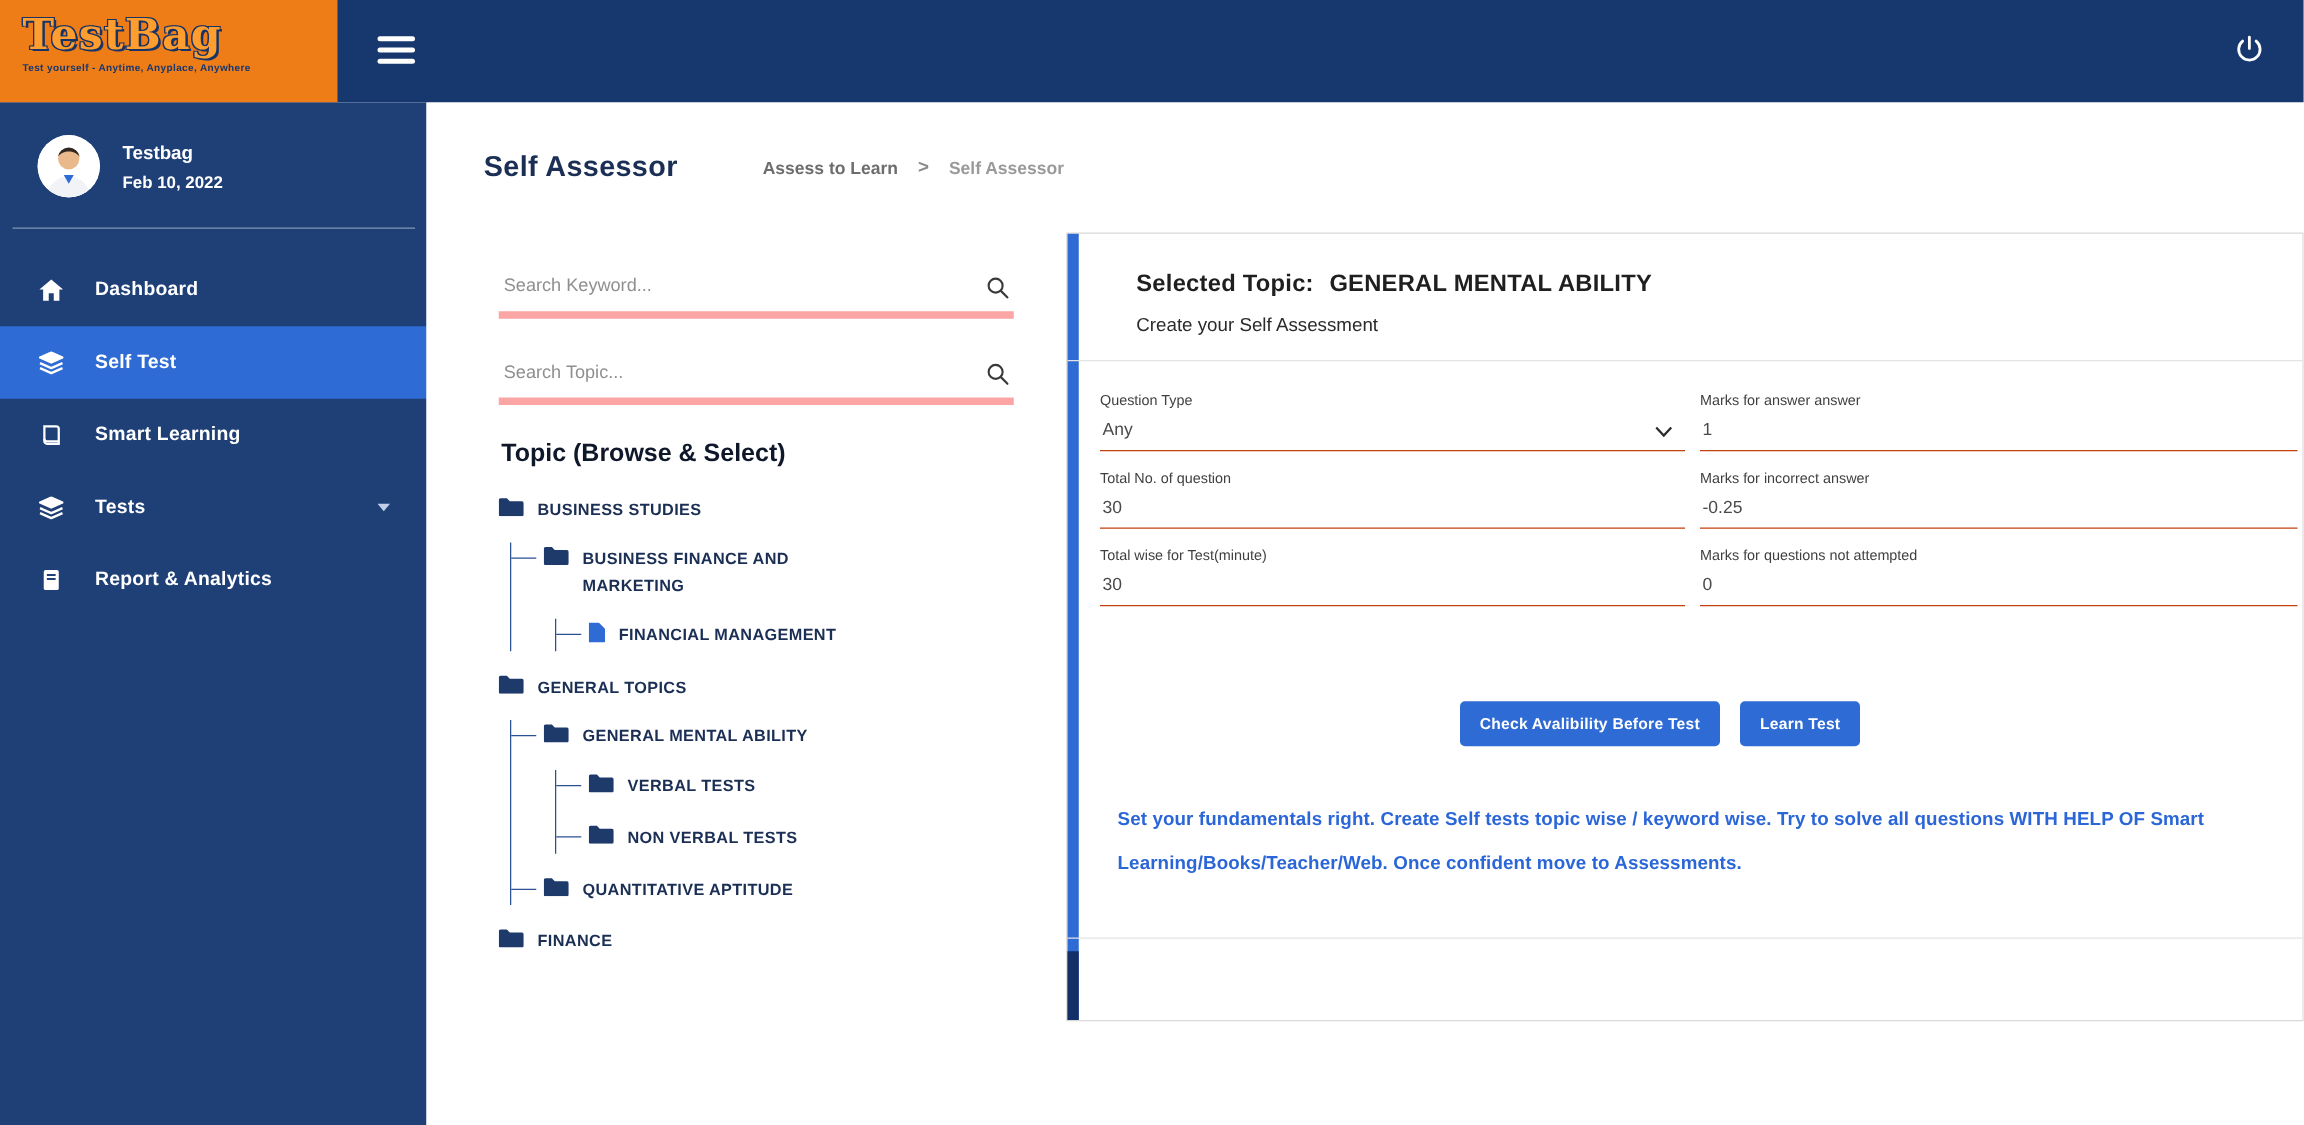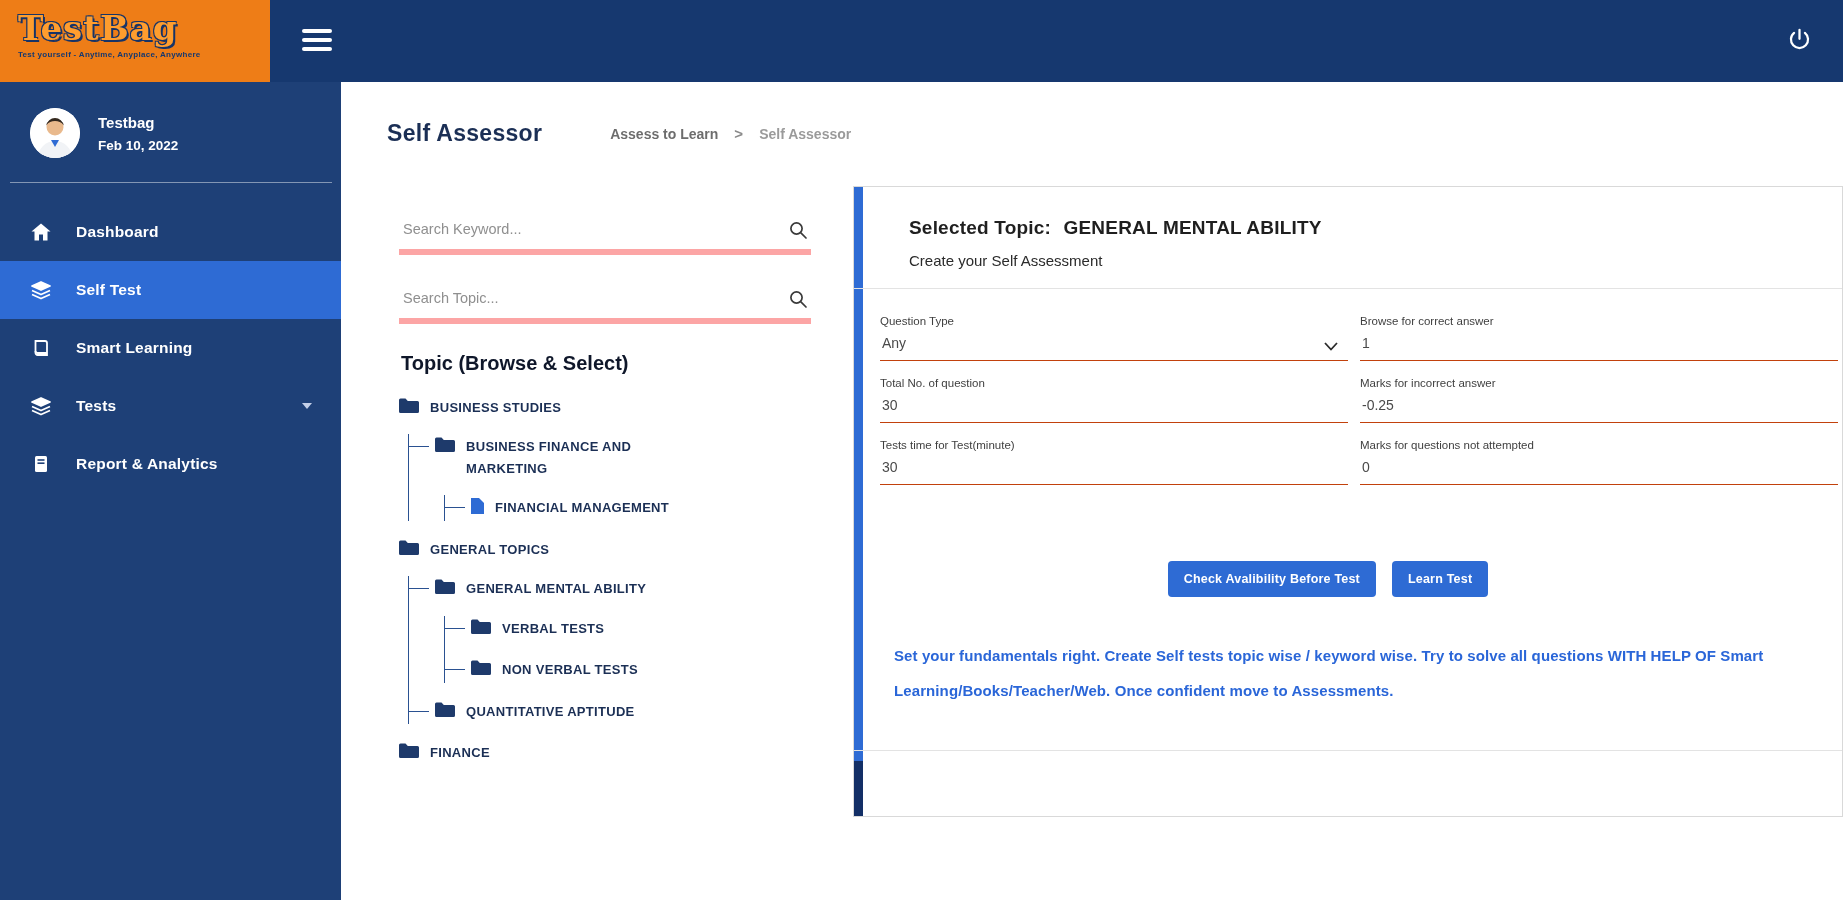--- a/index.html
+++ b/index.html
@@ -357,33 +357,33 @@
         <div class="field">
           <div class="field-label">Question Type</div>
           <div class="field-value">Any</div>
           <span class="chevron">
             <svg width="14" height="9" viewBox="0 0 14 9" fill="none" stroke="#2b2b2b" stroke-width="1.8">
                 <path d="M1 1 L7 7.5 L13 1"></path>
               </svg>
           </span>
         </div>
         <div class="field">
-          <div class="field-label">Browse for correct answer</div>
+          <div class="field-label">Marks for answer answer</div>
           <div class="field-value">1</div>
         </div>
         <div class="field">
           <div class="field-label">Total No. of question</div>
           <div class="field-value">30</div>
         </div>
         <div class="field">
           <div class="field-label">Marks for incorrect answer</div>
           <div class="field-value">-0.25</div>
         </div>
         <div class="field">
-          <div class="field-label">Tests time for Test(minute)</div>
+          <div class="field-label">Total wise for Test(minute)</div>
           <div class="field-value">30</div>
         </div>
         <div class="field">
           <div class="field-label">Marks for questions not attempted</div>
           <div class="field-value">0</div>
         </div>
       </div>
 
       <div class="actions">
         <button class="btn">Check Avalibility Before Test</button>

